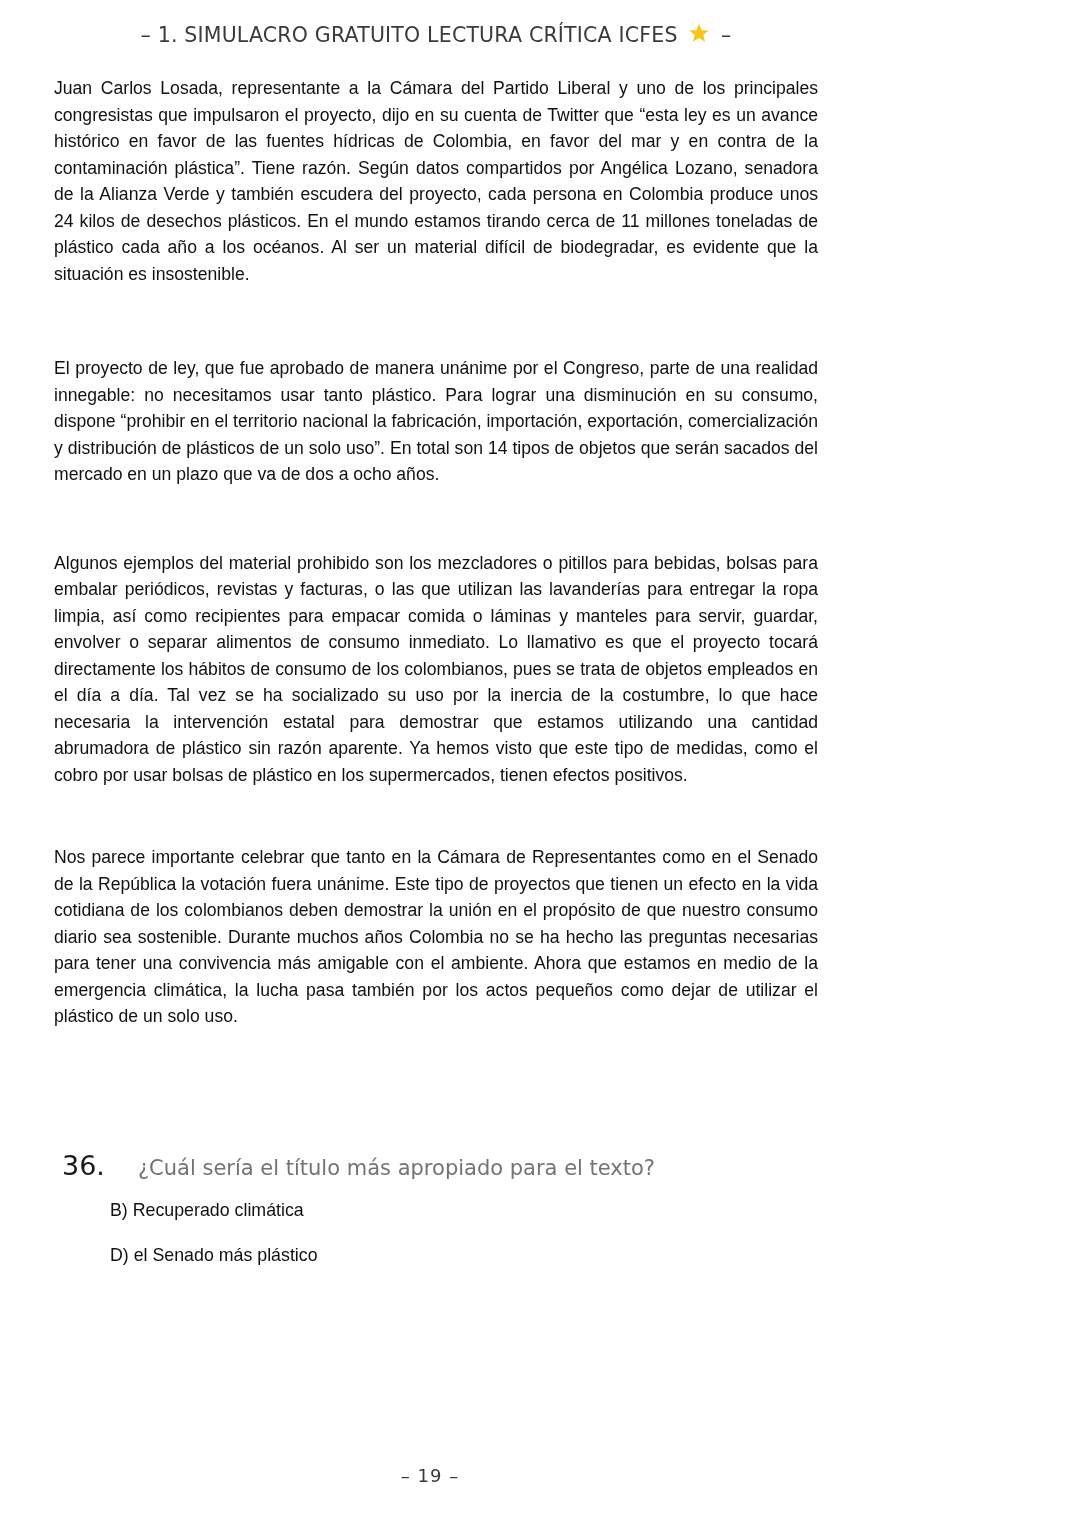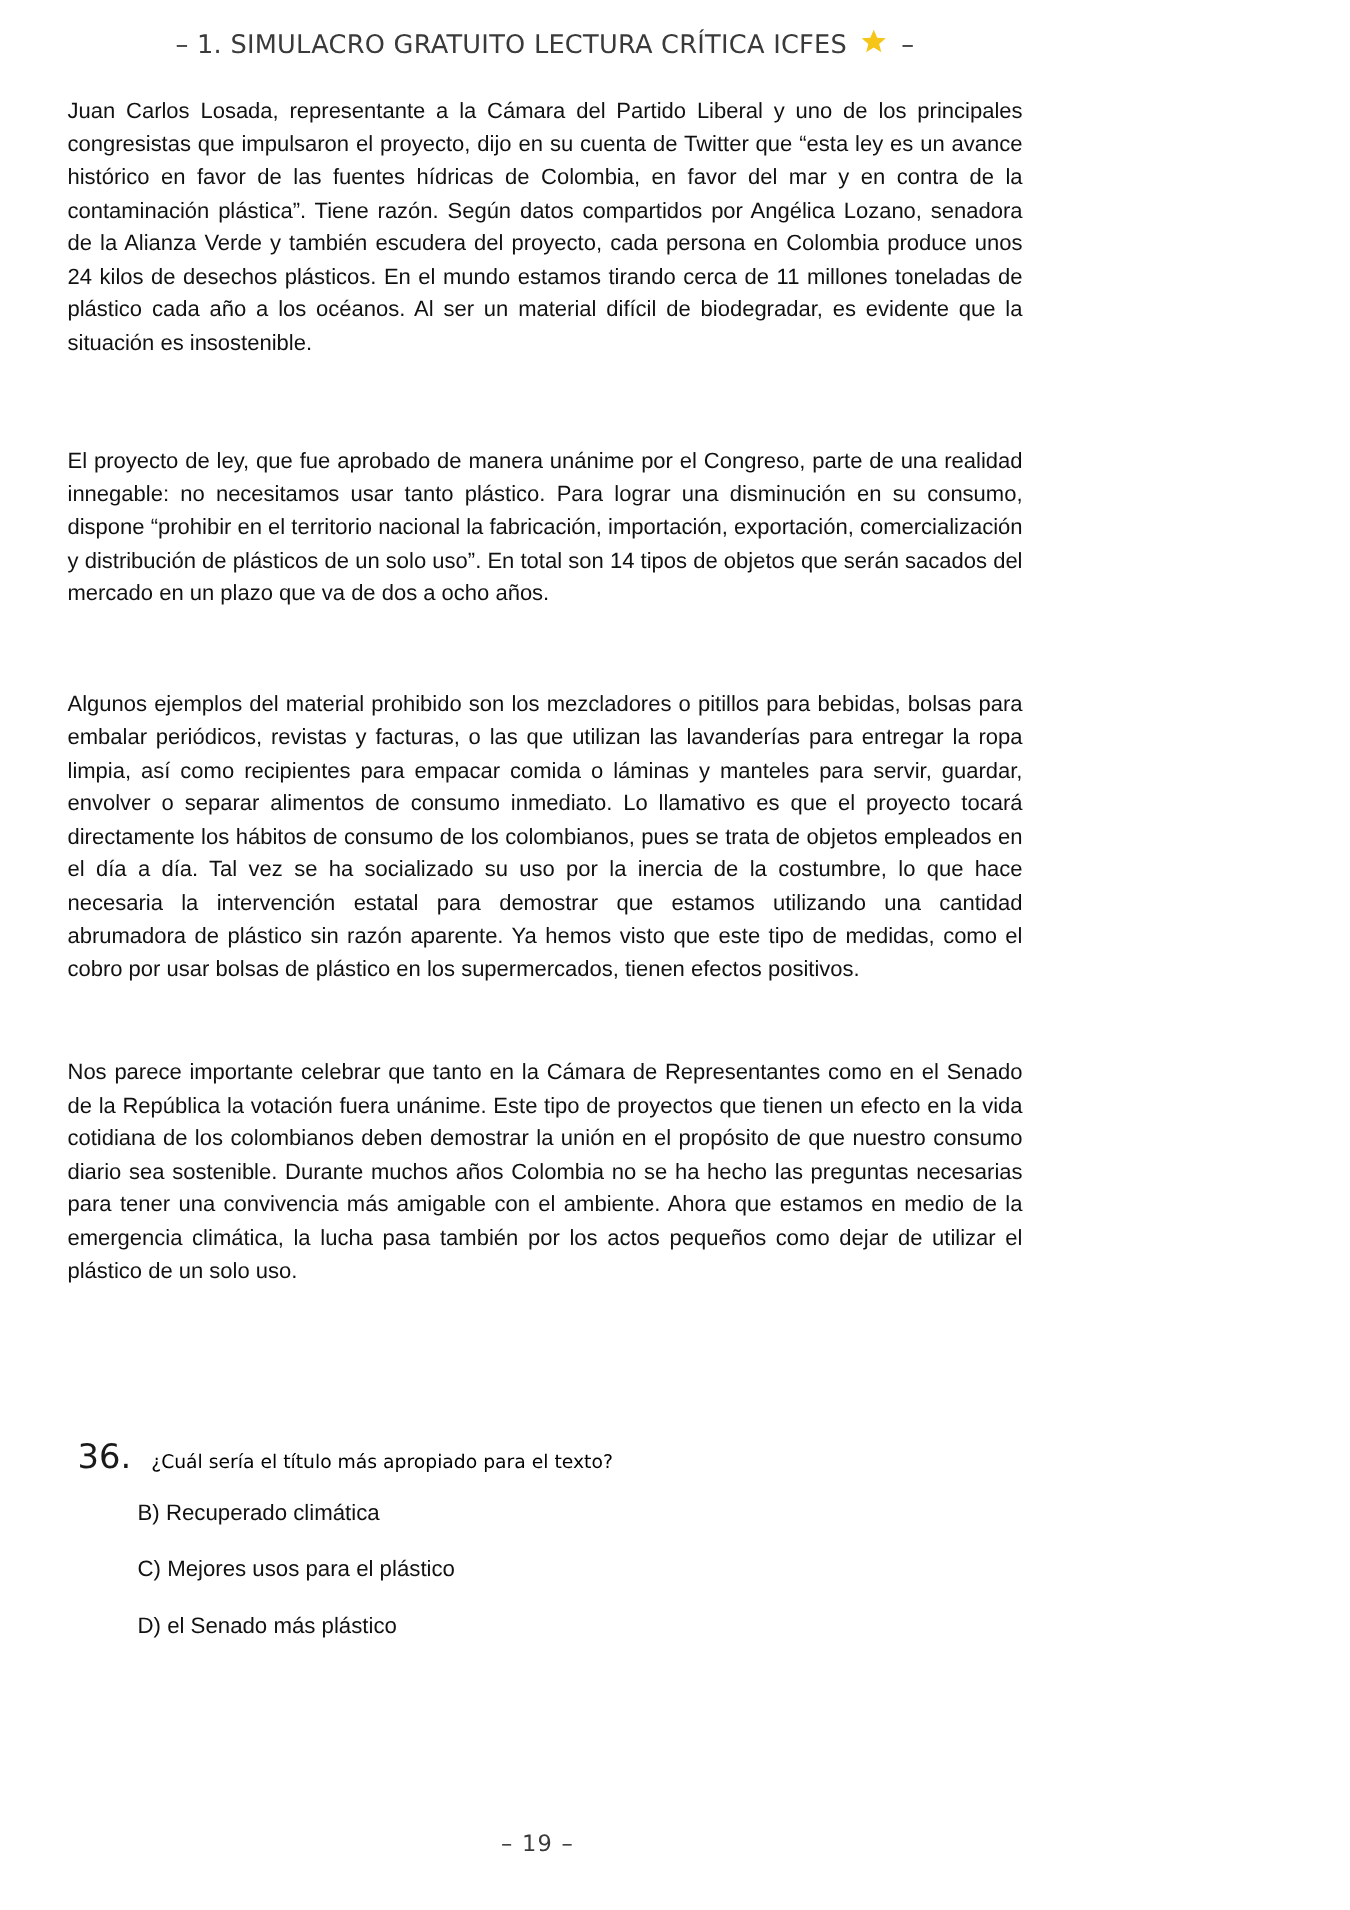--- a/index.html
+++ b/index.html
@@ -60,27 +60,28 @@
   }
   .question-row {
     display: flex;
     align-items: baseline;
     padding-left: 8px;
   }
   .q-number {
     font-size: 27px;
     color: #1a1a1a;
     font-family: "DejaVu Sans", sans-serif;
-    margin-right: 16px;
+    margin-right: 4px;
     white-space: nowrap;
   }
   .q-text {
-    font-size: 15px;
-    color: #000000;
+    font-size: 21px;
+    color: #737373;
     font-family: "DejaVu Sans", sans-serif;
+    margin-left: 29px;
   }
   .options {
     margin-top: 16px;
     padding-left: 56px;
   }
   .option {
     font-size: 17.8px;
     line-height: 26px;
     color: #111111;
     margin-bottom: 19px;
@@ -127,20 +128,19 @@
 
   <div class="para-gap-5"></div>
 
   <div class="question-block">
     <div class="question-row">
       <span class="q-number">36.</span>
       <span class="q-text">¿Cuál sería el título más apropiado para el texto?</span>
     </div>
     <div class="options">
       <div class="option">B) Recuperado climática</div>
-      <div class="option">C) Mejores usos para el plástico</div>
       <div class="option">D) el Senado más plástico</div>
     </div>
   </div>
 
   <div class="footer">– 19 –</div>
 
 </div>
 
 </body></html>

